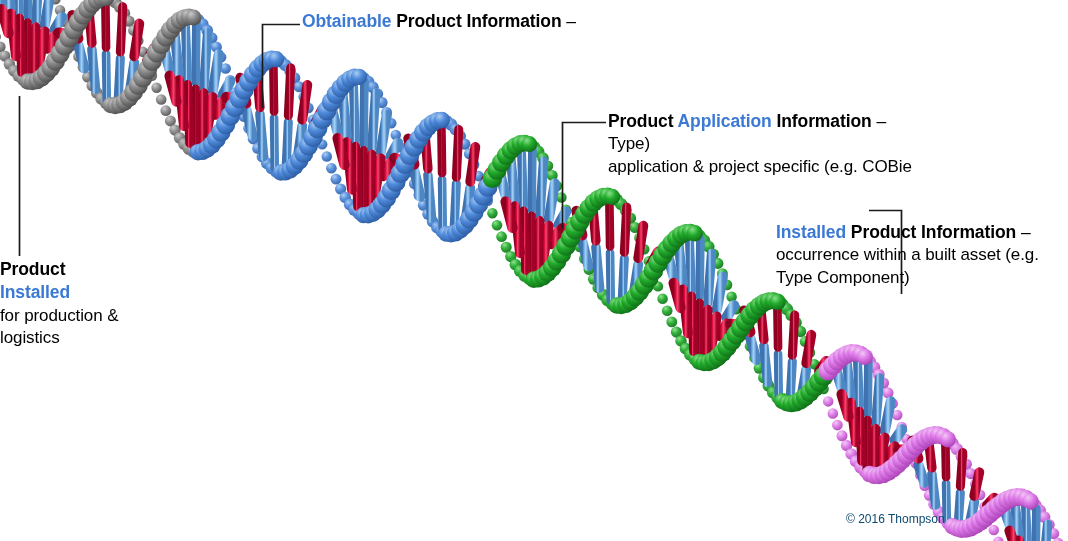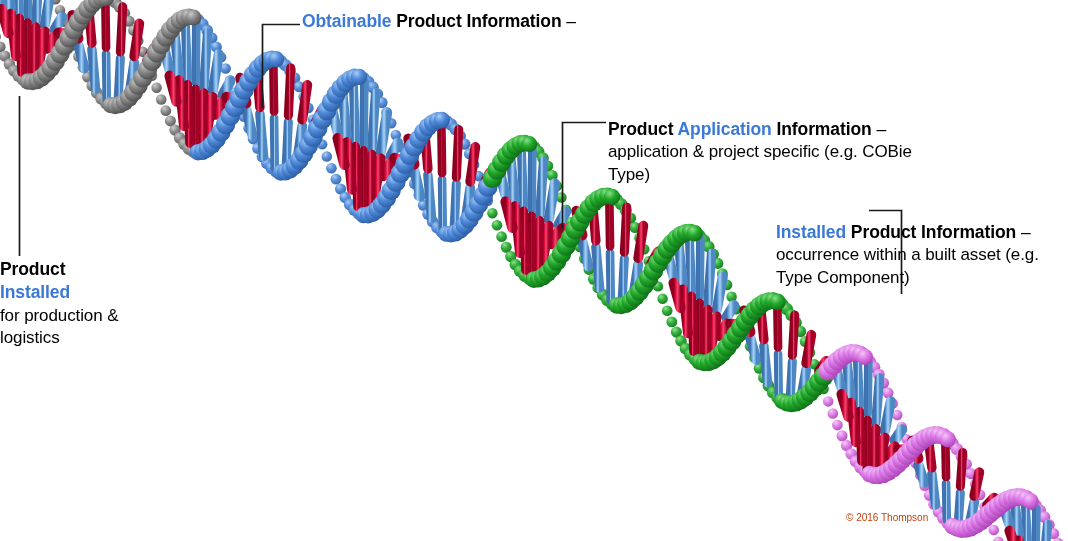--- a/index.html
+++ b/index.html
@@ -9,25 +9,25 @@
     color:#000000;
   }
   #stage{position:absolute;inset:0;width:1068px;height:541px;}
   #helix{position:absolute;left:0;top:0;width:1068px;height:541px;}
   .callout{position:absolute;line-height:1.33;}
   .callout .ttl{font-weight:bold;font-size:17.5px;letter-spacing:-0.1px;}
   .callout .accent{color:#3b79d4;font-weight:bold;}
   .callout .dash{font-weight:normal;}
   .callout .sub{font-size:17px;font-weight:normal;letter-spacing:-0.1px;}
   #c-obtainable{left:302px;top:10px;width:340px;}
-  #c-application{left:608px;top:118px;width:400px;}
+  #c-application{left:608px;top:110px;width:400px;}
   #c-installed{left:744px;top:221px;width:300px;margin-left:32px;}
   #c-production{left:0px;top:258px;width:165px;}
   #c-production .ttl{display:block;}
-  #copyright{position:absolute;left:846px;top:512px;font-size:10px;color:#c2410c;}
+  #copyright{position:absolute;left:846px;top:512px;font-size:12px;color:#0c4a6e;}
   svg{display:block;}
 </style>
 </head>
 <body>
 
 <div id="stage">
 
   <svg id="helix" viewBox="0 0 1068 541">
     <defs>
       <radialGradient id="gGray" cx="35%" cy="28%" r="78%">
@@ -763,22 +763,22 @@
       <path d="M869,210.5 L901.5,210.5 L901.5,294"></path>
     </g>
   </svg>
 
   <div class="callout" id="c-obtainable">
     <div class="ttl"><span class="accent">Obtainable</span> <span>Product Information</span><span class="dash"> –</span></div>
   </div>
 
   <div class="callout" id="c-application">
     <div class="ttl"><span>Product </span><span class="accent">Application</span><span> Information</span><span class="dash"> –</span></div>
+    <div class="sub">Type)</div>
     <div class="sub">application &amp; project specific (e.g. COBie</div>
-    <div class="sub">Type)</div>
   </div>
 
   <div class="callout" id="c-installed">
     <div class="ttl"><span class="accent">Installed</span><span> Product Information</span><span class="dash"> –</span></div>
     <div class="sub">occurrence within a built asset (e.g.</div>
     <div class="sub">Type Component)</div>
   </div>
 
   <div class="callout" id="c-production">
     <div class="ttl">Product</div>

